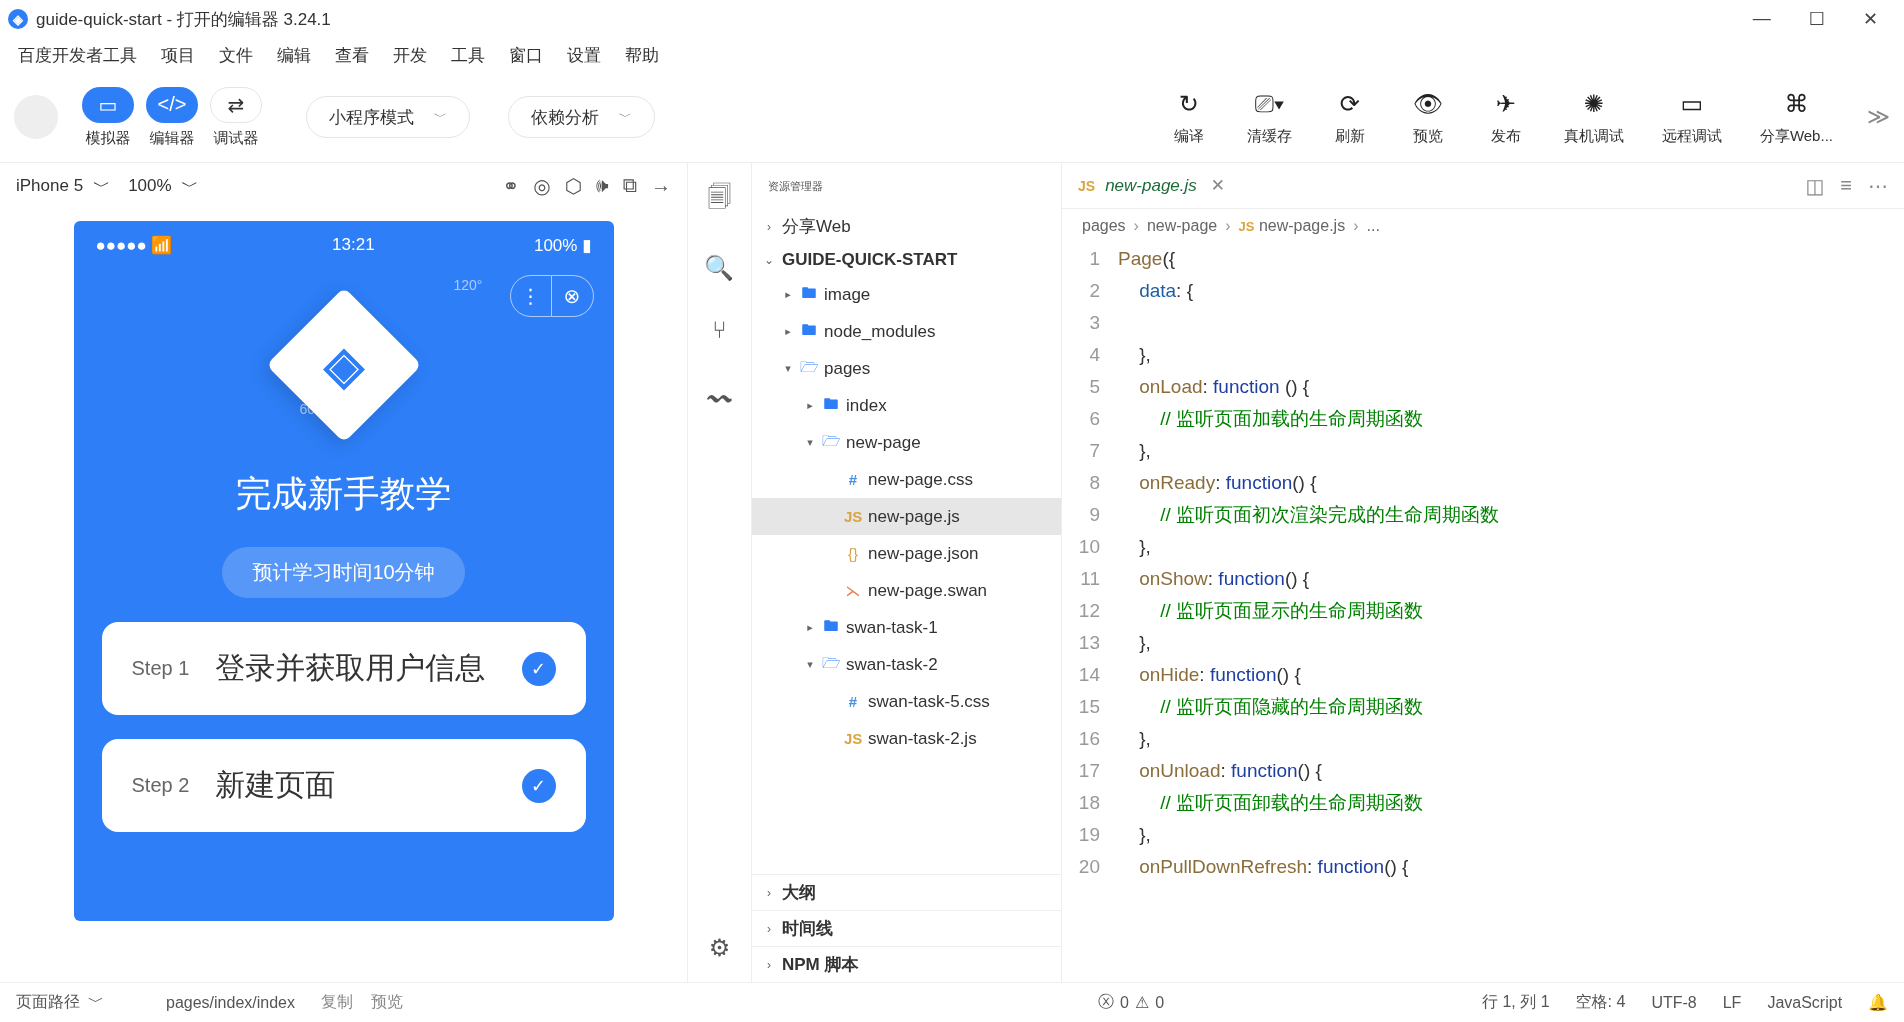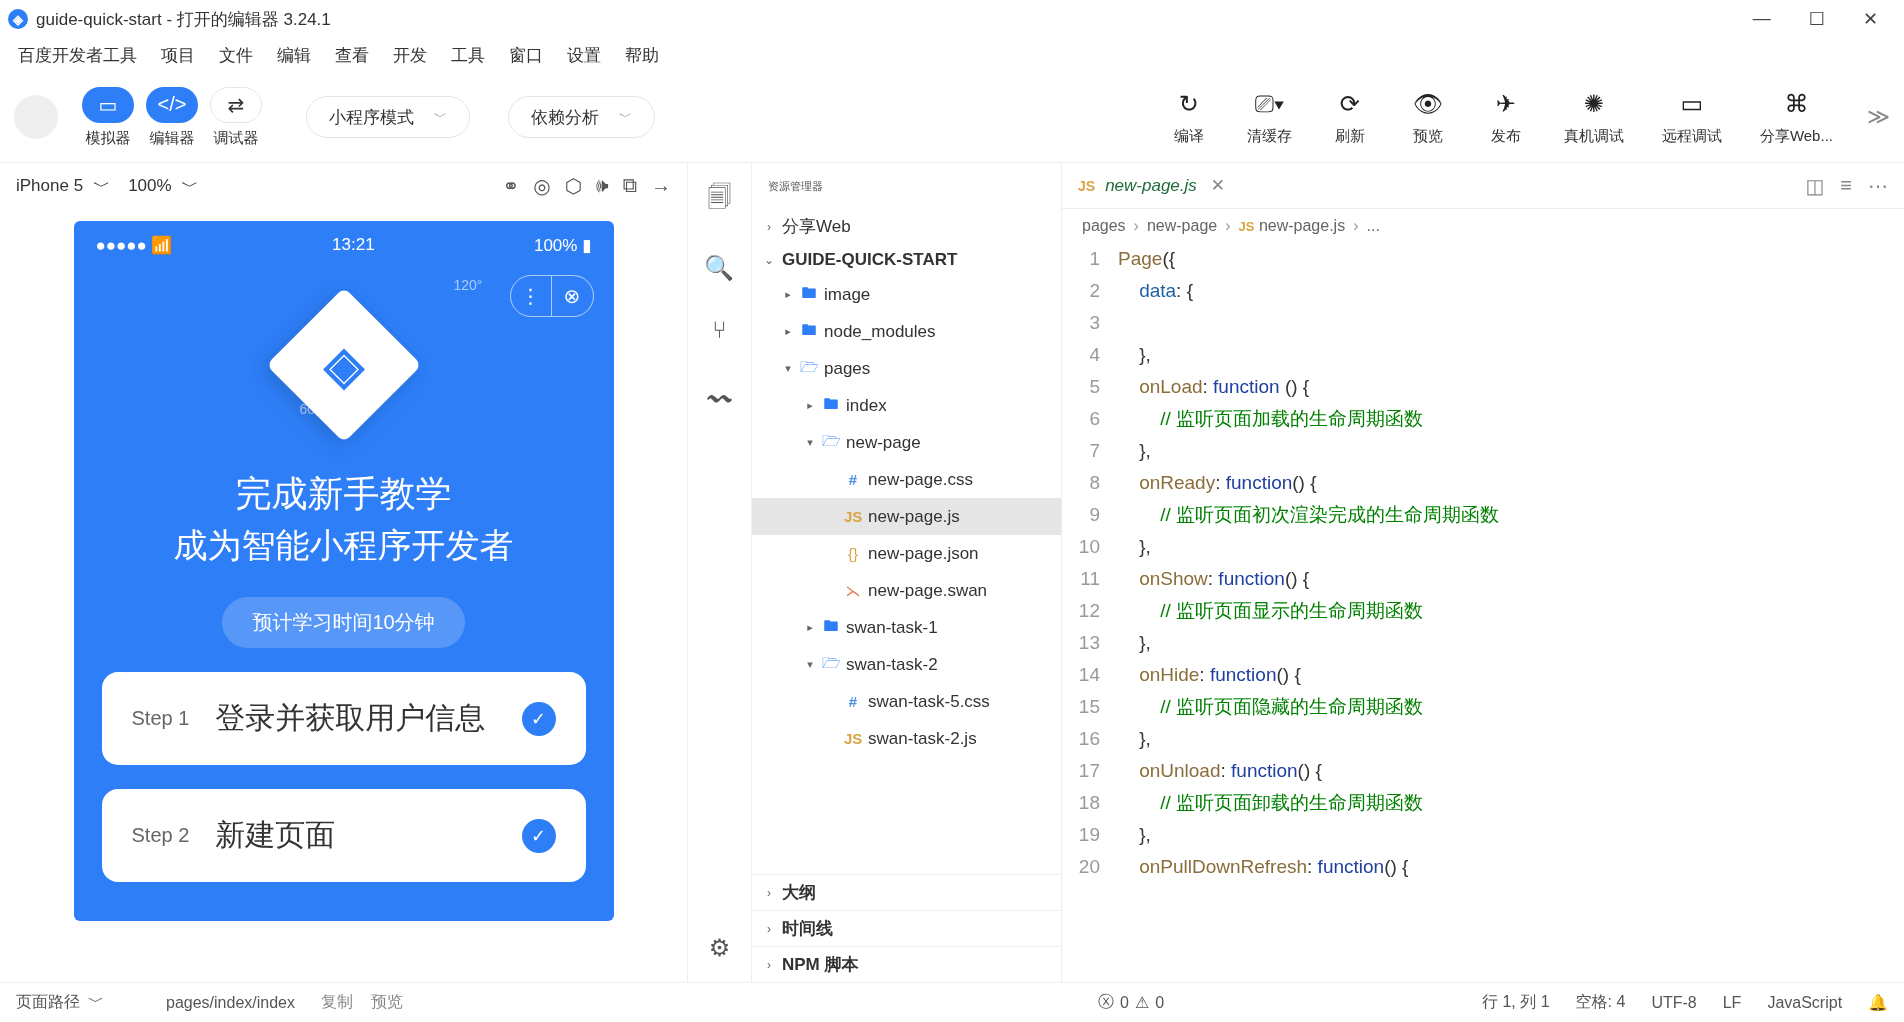--- a/index.html
+++ b/index.html
@@ -225,21 +225,20 @@
           <span>⊗</span>
         </div>
         <span class="ang" style="top:56px;left:380px;">120°</span>
         <span class="ang" style="top:180px;left:226px;">60°</span>
         <div class="logo">
             <div class="logo-shape">
               <div class="logo-inner">◈</div>
             </div>
           </div>
         <h1>完成新手教学</h1>
-        <h2>成为智能小程序开发者</h2>
         <div class="badge">预计学习时间10分钟</div>
         <div id="cards">
             <div class="card">
               <span class="step">Step 1</span>
               <span class="txt">登录并获取用户信息</span>
               <span class="check">✓</span>
             </div>
             <div class="card">
               <span class="step">Step 2</span>
               <span class="txt">新建页面</span>

